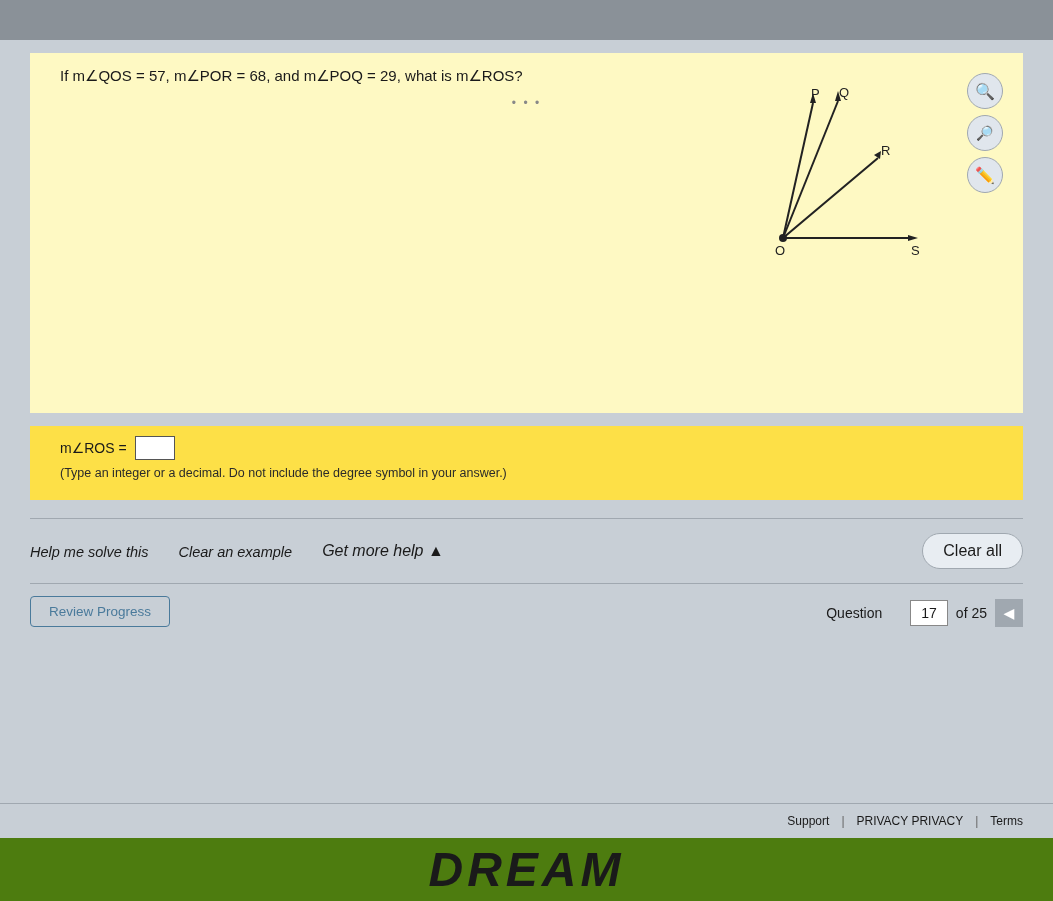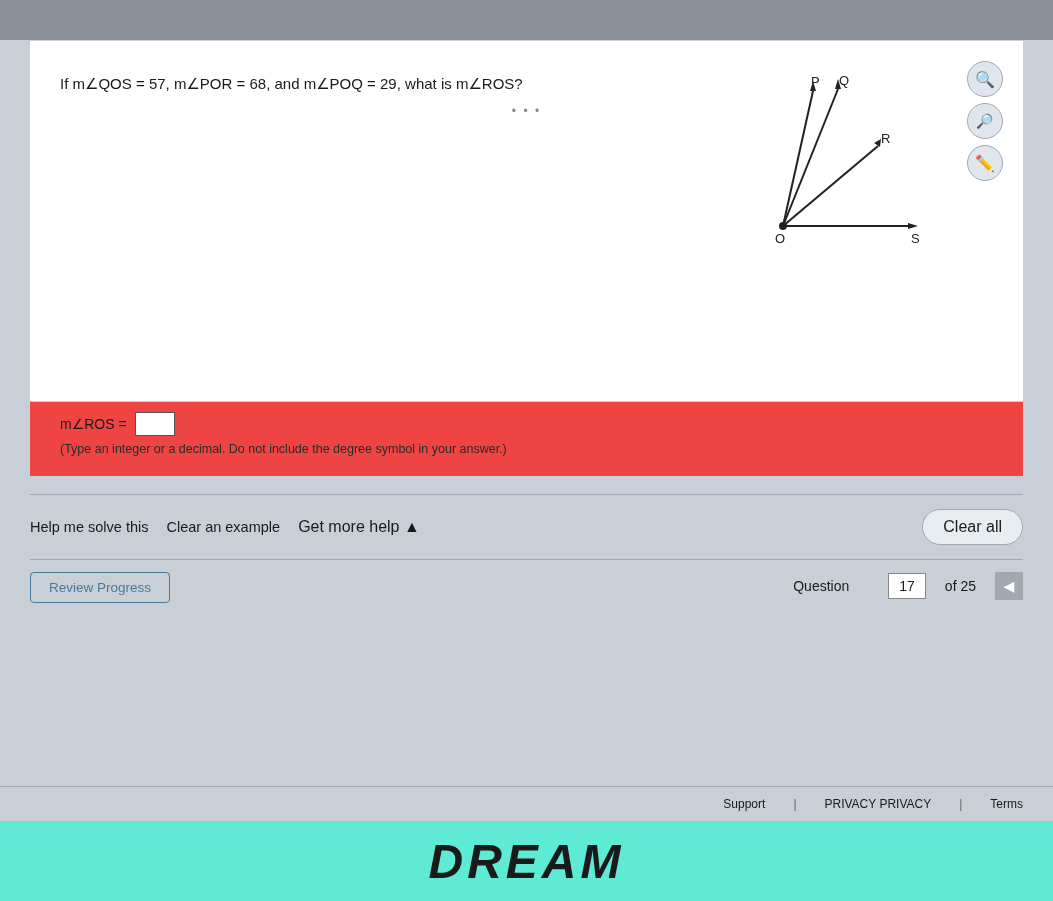--- a/index.html
+++ b/index.html
@@ -18,23 +18,23 @@
     }
 
     .main-content {
       background-color: #c8cfd6;
       flex: 1;
       position: relative;
       padding: 0;
     }
 
     .question-panel {
-      background-color: #ffffff;
-      margin: 1px 30px;
-      padding: 32px 30px 0 30px;
+      background-color: #fef9c3;
+      margin: 13px 30px;
+      padding: 12px 30px 0 30px;
       position: relative;
       min-height: 360px;
     }
 
     .question-text {
       font-size: 15px;
       color: #1a1a1a;
       line-height: 1.5;
       max-width: 680px;
     }
@@ -72,21 +72,21 @@
 
     .divider-dots {
       text-align: center;
       color: #888;
       font-size: 12px;
       padding: 8px 0;
       letter-spacing: 2px;
     }
 
     .answer-section {
-      background-color: #ef4444;
+      background-color: #fde047;
       margin: 0 30px;
       padding: 10px 30px 20px 30px;
     }
 
     .answer-row {
       display: flex;
       align-items: center;
       gap: 8px;
       margin-bottom: 6px;
     }
@@ -121,22 +121,23 @@
     .help-buttons-row {
       display: flex;
       align-items: center;
       gap: 30px;
       padding: 14px 30px;
       justify-content: space-between;
     }
 
     .help-buttons-left {
       display: flex;
-      align-items: center;
-      gap: 18px;
+      align-items: flex-end;
+      gap: 30px;
+      font-style: italic;
     }
 
     .help-link {
       font-size: 14.5px;
       color: #1a1a1a;
       cursor: pointer;
       text-decoration: none;
       font-weight: 500;
     }
 
@@ -159,39 +160,39 @@
     }
 
     .bottom-separator {
       border: none;
       border-top: 1.5px solid #a0a8b0;
       margin: 0 30px;
     }
 
     .bottom-bar {
       display: flex;
-      align-items: flex-start;
+      align-items: flex-end;
       justify-content: space-between;
       padding: 12px 30px;
     }
 
     .review-btn {
       background: transparent;
       border: 1.5px solid #4a7a9b;
       color: #4a7a9b;
       border-radius: 4px;
       padding: 7px 18px;
       font-size: 13.5px;
       cursor: pointer;
     }
 
     .pagination {
       display: flex;
       align-items: center;
-      gap: 19px;
+      gap: 8px;
       font-size: 14px;
       color: #1a1a1a;
     }
 
     .page-num-box {
       border: 1.5px solid #888;
       padding: 4px 10px;
       font-size: 14px;
       background: white;
       min-width: 36px;
@@ -211,39 +212,39 @@
       cursor: pointer;
       font-size: 14px;
     }
 
     .footer-bar {
       background-color: #c8cfd6;
       padding: 10px 30px;
       display: flex;
       align-items: center;
       justify-content: flex-end;
-      gap: 28px;
+      gap: 12px;
       border-top: 1px solid #a0a8b0;
     }
 
     .footer-link {
       font-size: 12px;
       color: #1a1a1a;
       cursor: pointer;
       text-decoration: none;
     }
 
     .footer-separator {
       font-size: 12px;
       color: #666;
     }
 
     .bottom-image-bar {
-      background-color: #5eead4;
-      height: 80px;
+      background-color: #4d7c0f;
+      height: 63px;
       display: flex;
       align-items: center;
       justify-content: center;
     }
 
     .dream-text {
       font-size: 48px;
       font-weight: 900;
       color: #1a1a1a;
       letter-spacing: 4px;

